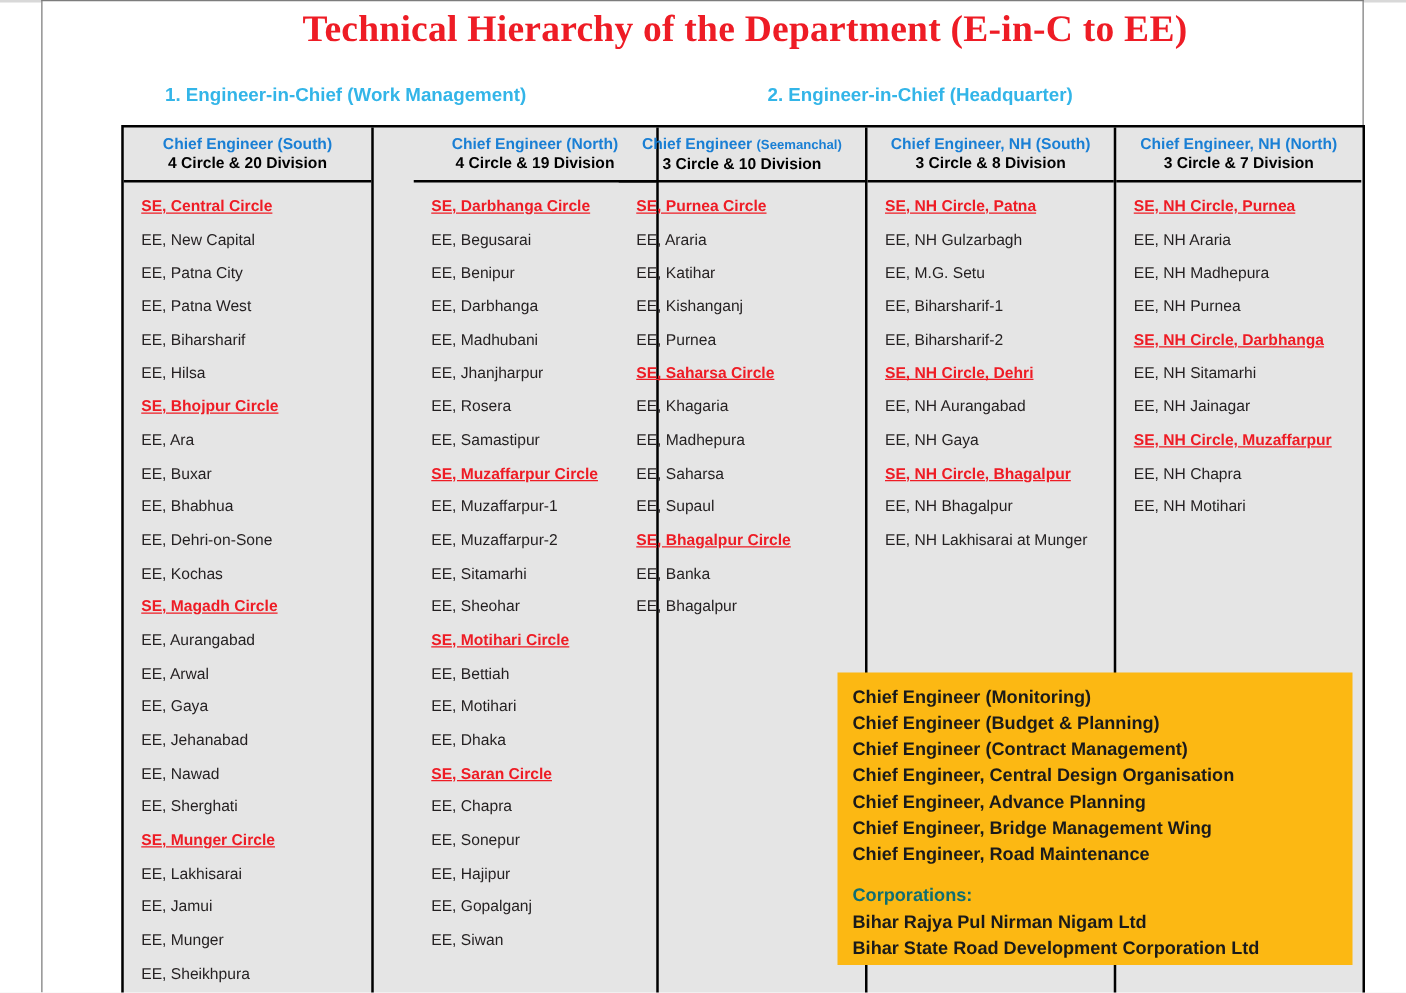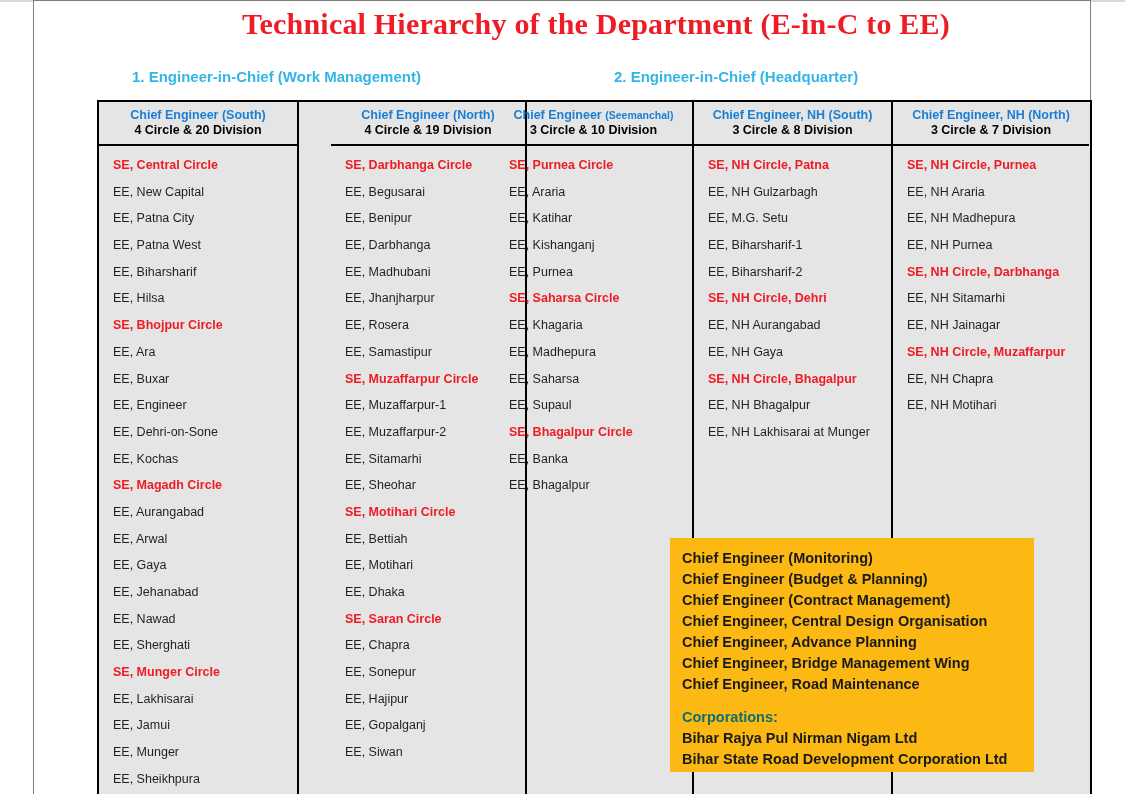--- a/index.html
+++ b/index.html
@@ -108,27 +108,28 @@
   .entry {
     font-size: 12.5px;
     line-height: 14px;
     height: 26.7px;
     color: #231f20;
     white-space: nowrap;
   }
   .entry.se {
     color: #ee1c25;
     font-weight: bold;
+    text-decoration: underline;
   }
 
   
   #yellow-box {
     position: absolute;
     left: 636px; top: 537px;
-    width: 364px; height: 234px;
+    width: 412px; height: 234px;
     background: #fcb813;
     padding: 10px 0 12px 12px;
     z-index: 5;
   }
   #yellow-box .yb-line {
     font-size: 14.5px;
     font-weight: bold;
     color: #1a1a1a;
     line-height: 21px;
     white-space: nowrap;
@@ -165,21 +166,21 @@
         <div class="col-body">
           <div class="entry se">SE, Central Circle</div>
           <div class="entry">EE, New Capital</div>
           <div class="entry">EE, Patna City</div>
           <div class="entry">EE, Patna West</div>
           <div class="entry">EE, Biharsharif</div>
           <div class="entry">EE, Hilsa</div>
           <div class="entry se">SE, Bhojpur Circle</div>
           <div class="entry">EE, Ara</div>
           <div class="entry">EE, Buxar</div>
-          <div class="entry">EE, Engineer</div>
+          <div class="entry">EE, Bhabhua</div>
           <div class="entry">EE, Dehri-on-Sone</div>
           <div class="entry">EE, Kochas</div>
           <div class="entry se">SE, Magadh Circle</div>
           <div class="entry">EE, Aurangabad</div>
           <div class="entry">EE, Arwal</div>
           <div class="entry">EE, Gaya</div>
           <div class="entry">EE, Jehanabad</div>
           <div class="entry">EE, Nawad</div>
           <div class="entry">EE, Sherghati</div>
           <div class="entry se">SE, Munger Circle</div>

